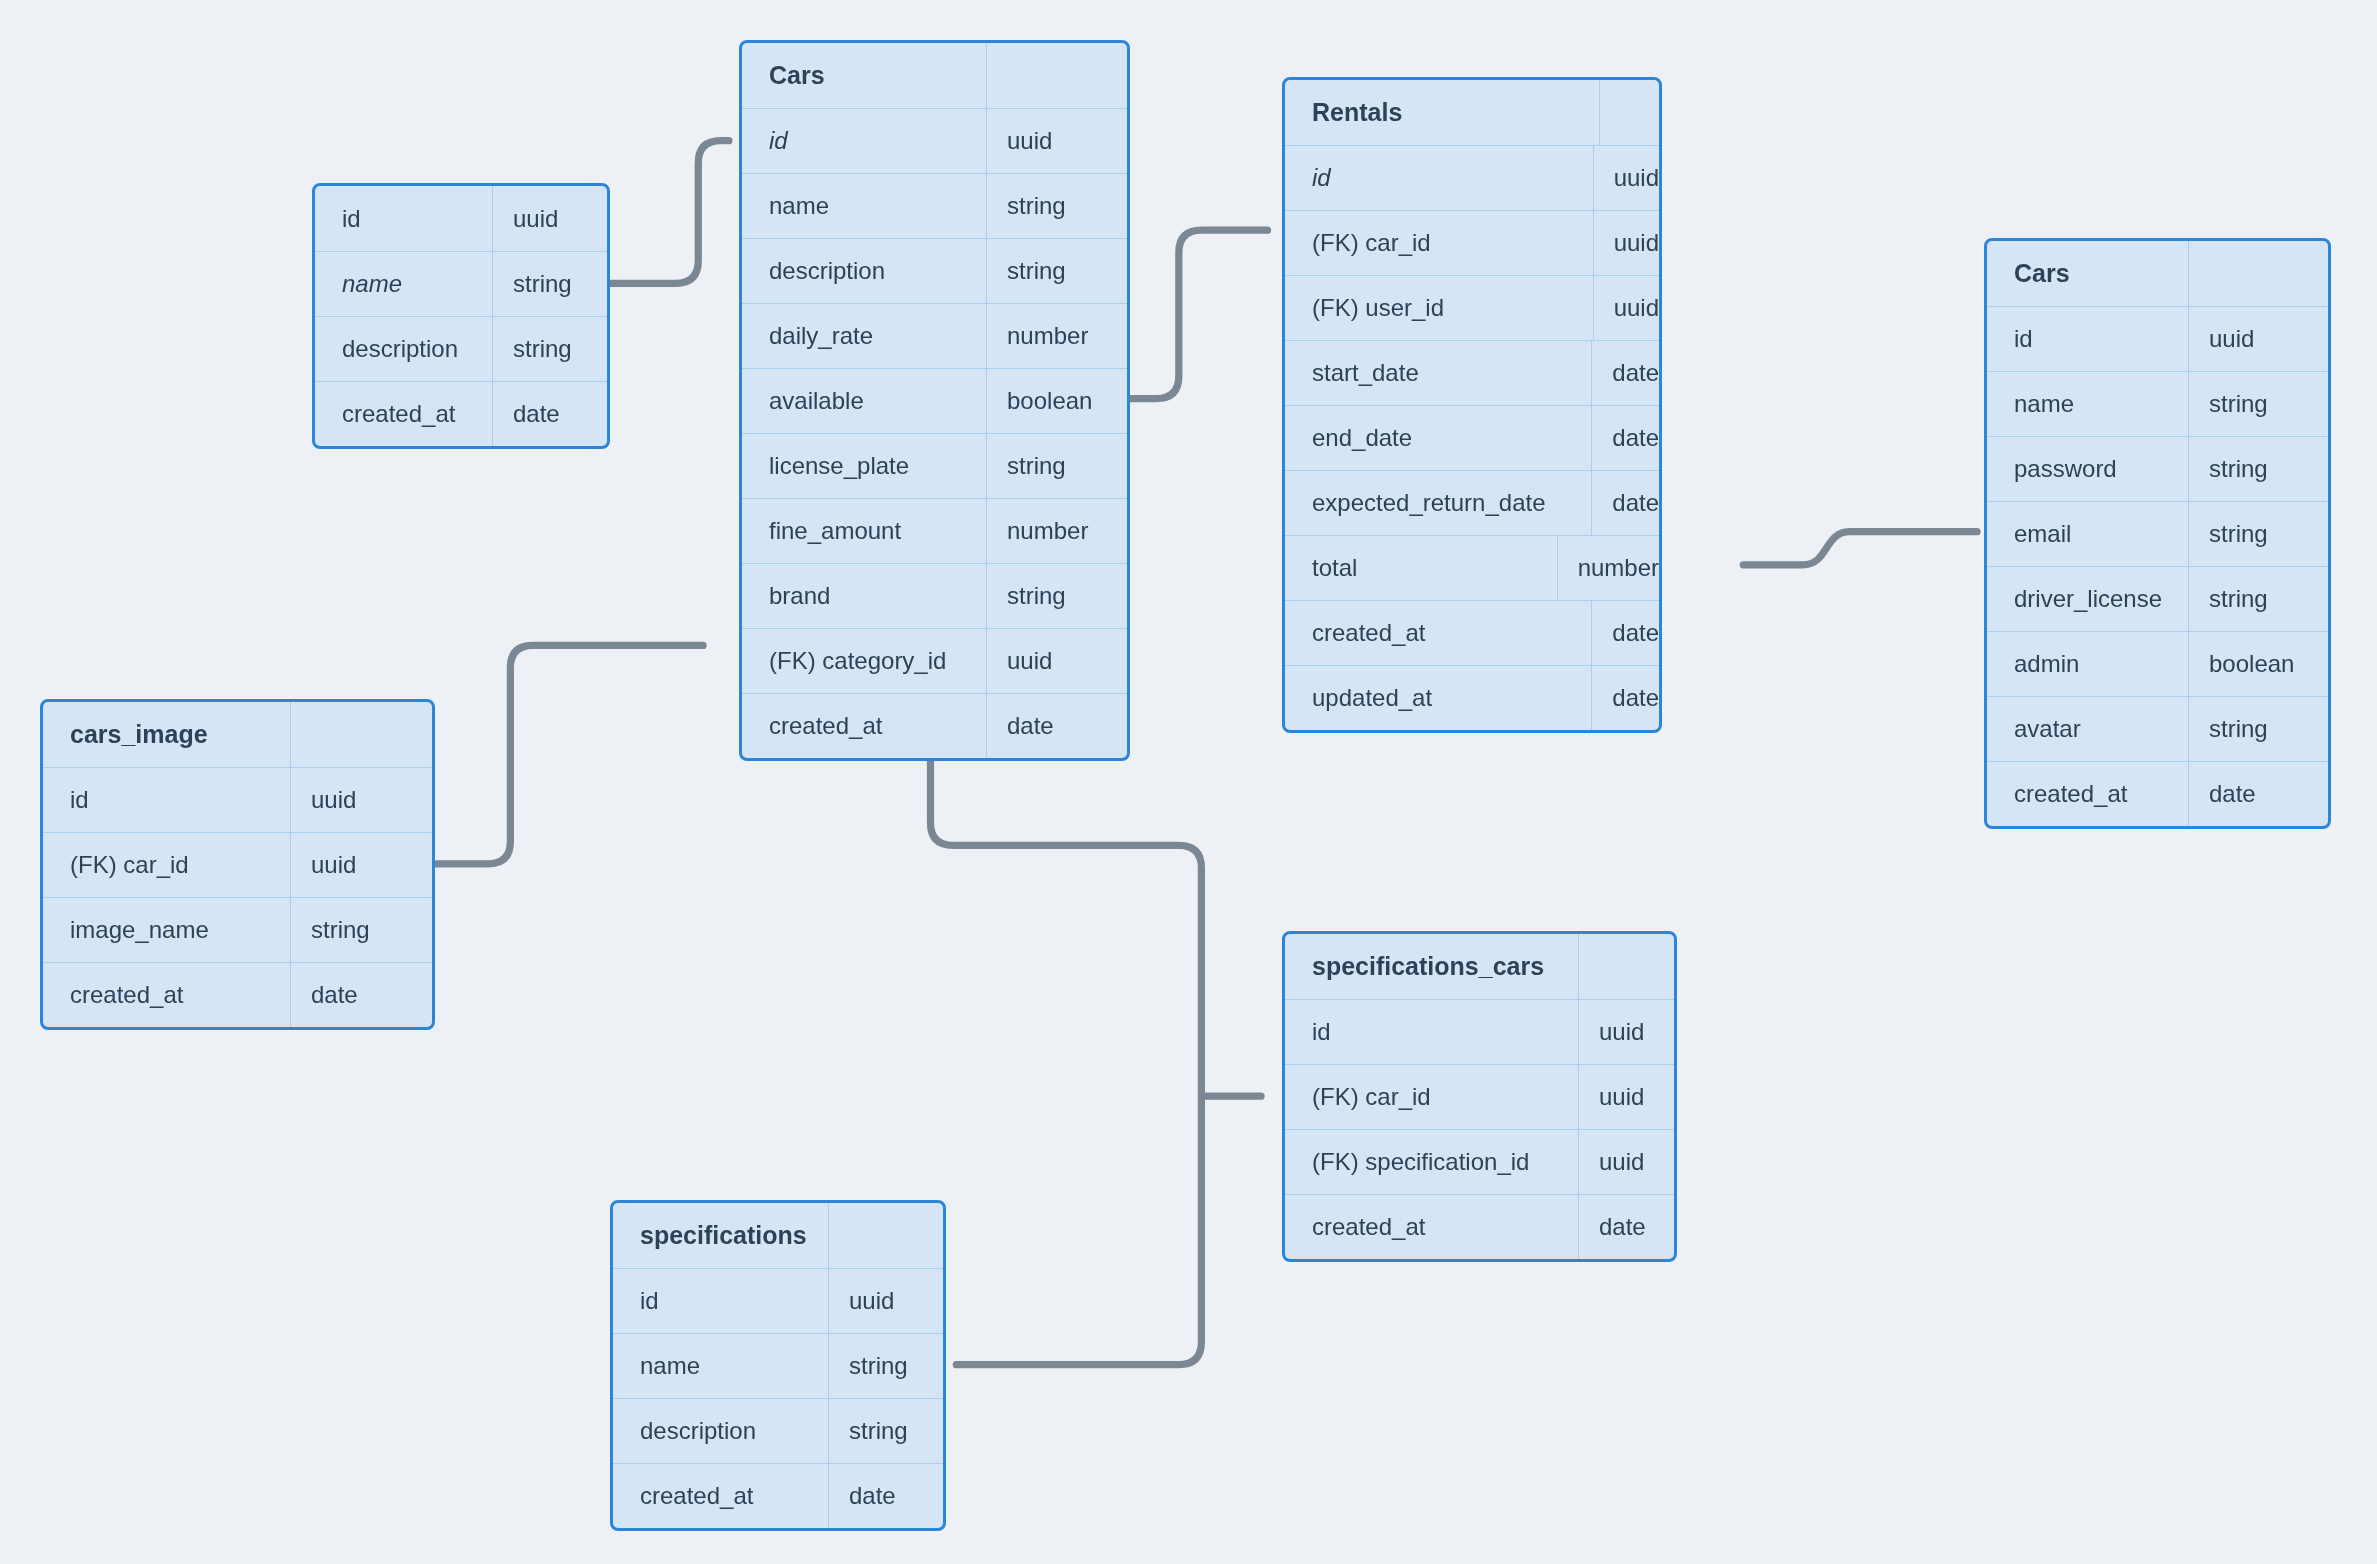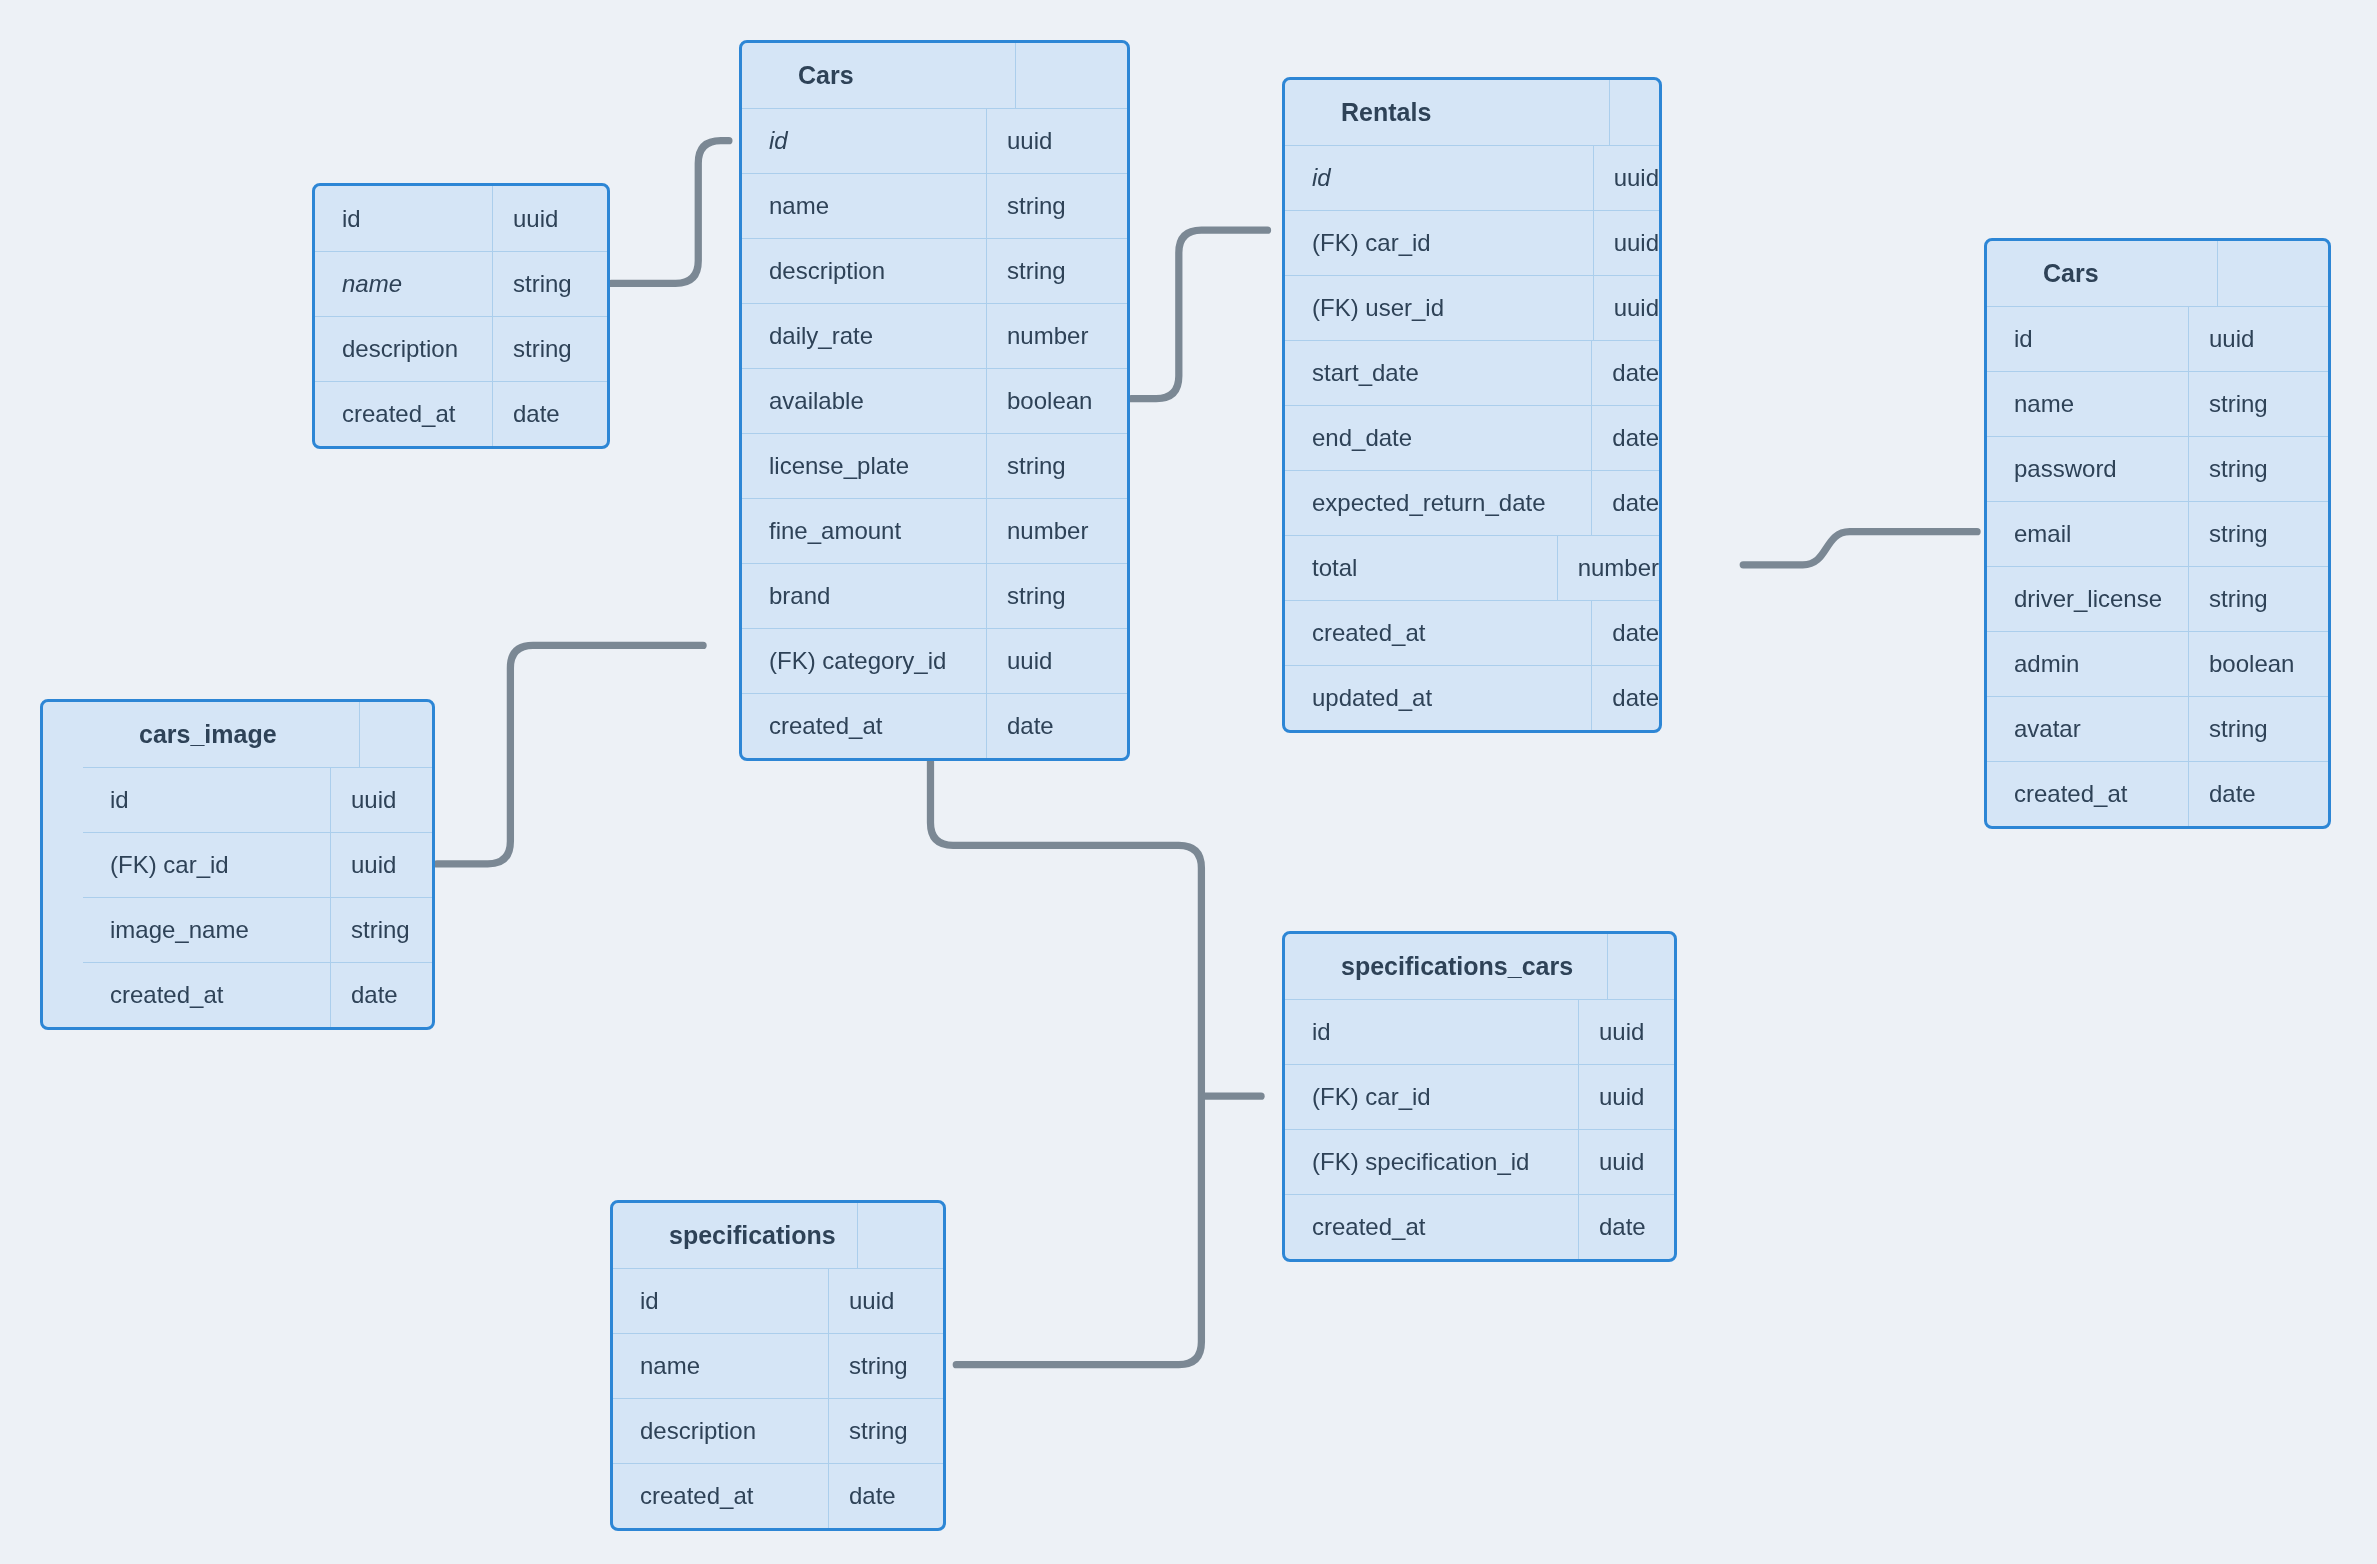--- a/index.html
+++ b/index.html
@@ -62,21 +62,20 @@
     border-right: 1.6px solid #abceec;
     padding-left: 27px;
   }
   .cell.type {
     flex: 1;
     padding-left: 20px;
   }
   .t-row.head .cell {
     font-weight: 700;
     font-size: 25px;
-    margin-left: 29px;
   }
   .italic {
     font-style: italic;
   }
 </style>
 </head>
 <body>
 
 <div id="canvas">
 
@@ -230,21 +229,21 @@
     <div class="t-row">
       <div class="cell field">avatar</div>
       <div class="cell type">string</div>
     </div>
     <div class="t-row">
       <div class="cell field">created_at</div>
       <div class="cell type">date</div>
     </div>
   </div>
 
-  <div class="table" style="left:40px; top:699px; width:395px;padding-left:40px; --fw:248px;">
+  <div class="table" style="left:40px; top:699px; width:395px; --fw:248px;">
     <div class="t-row head">
       <div class="cell field">cars_image</div>
       <div class="cell type"></div>
     </div>
     <div class="t-row">
       <div class="cell field">id</div>
       <div class="cell type">uuid</div>
     </div>
     <div class="t-row">
       <div class="cell field">(FK) car_id</div>

